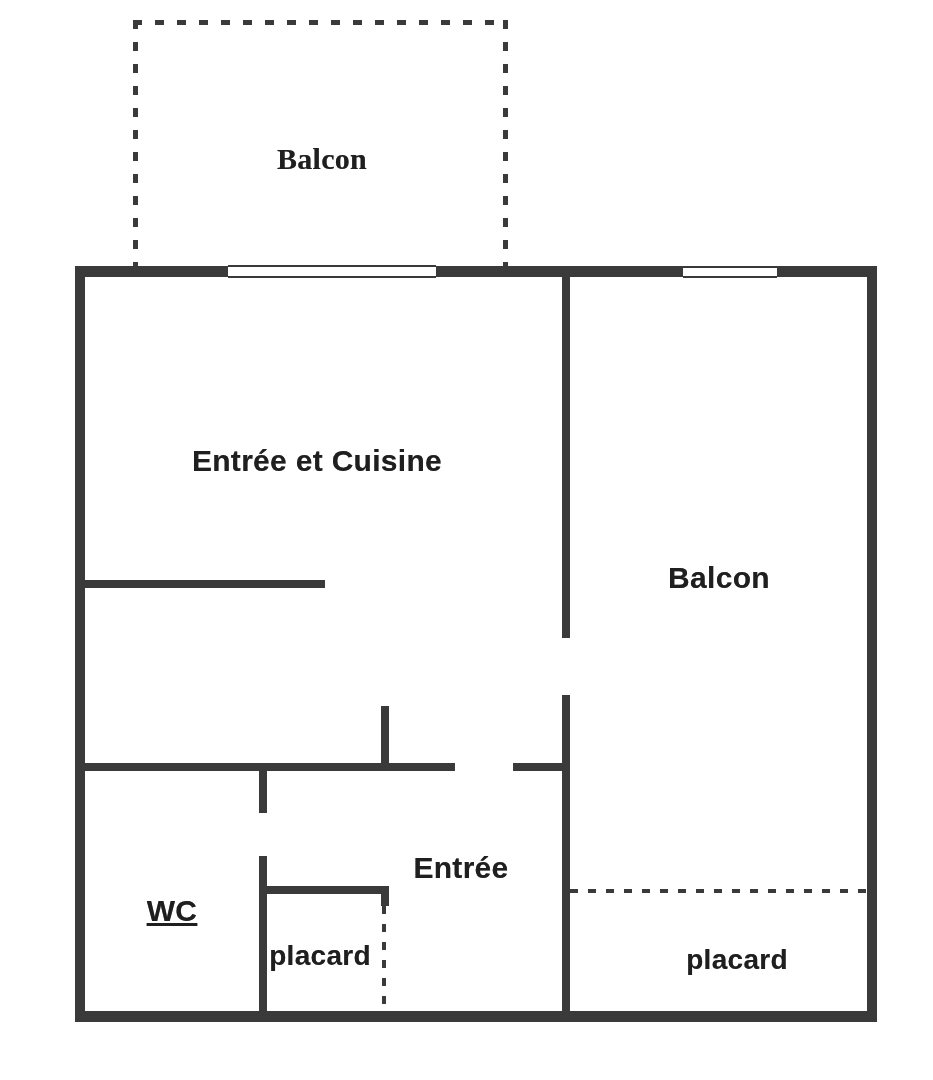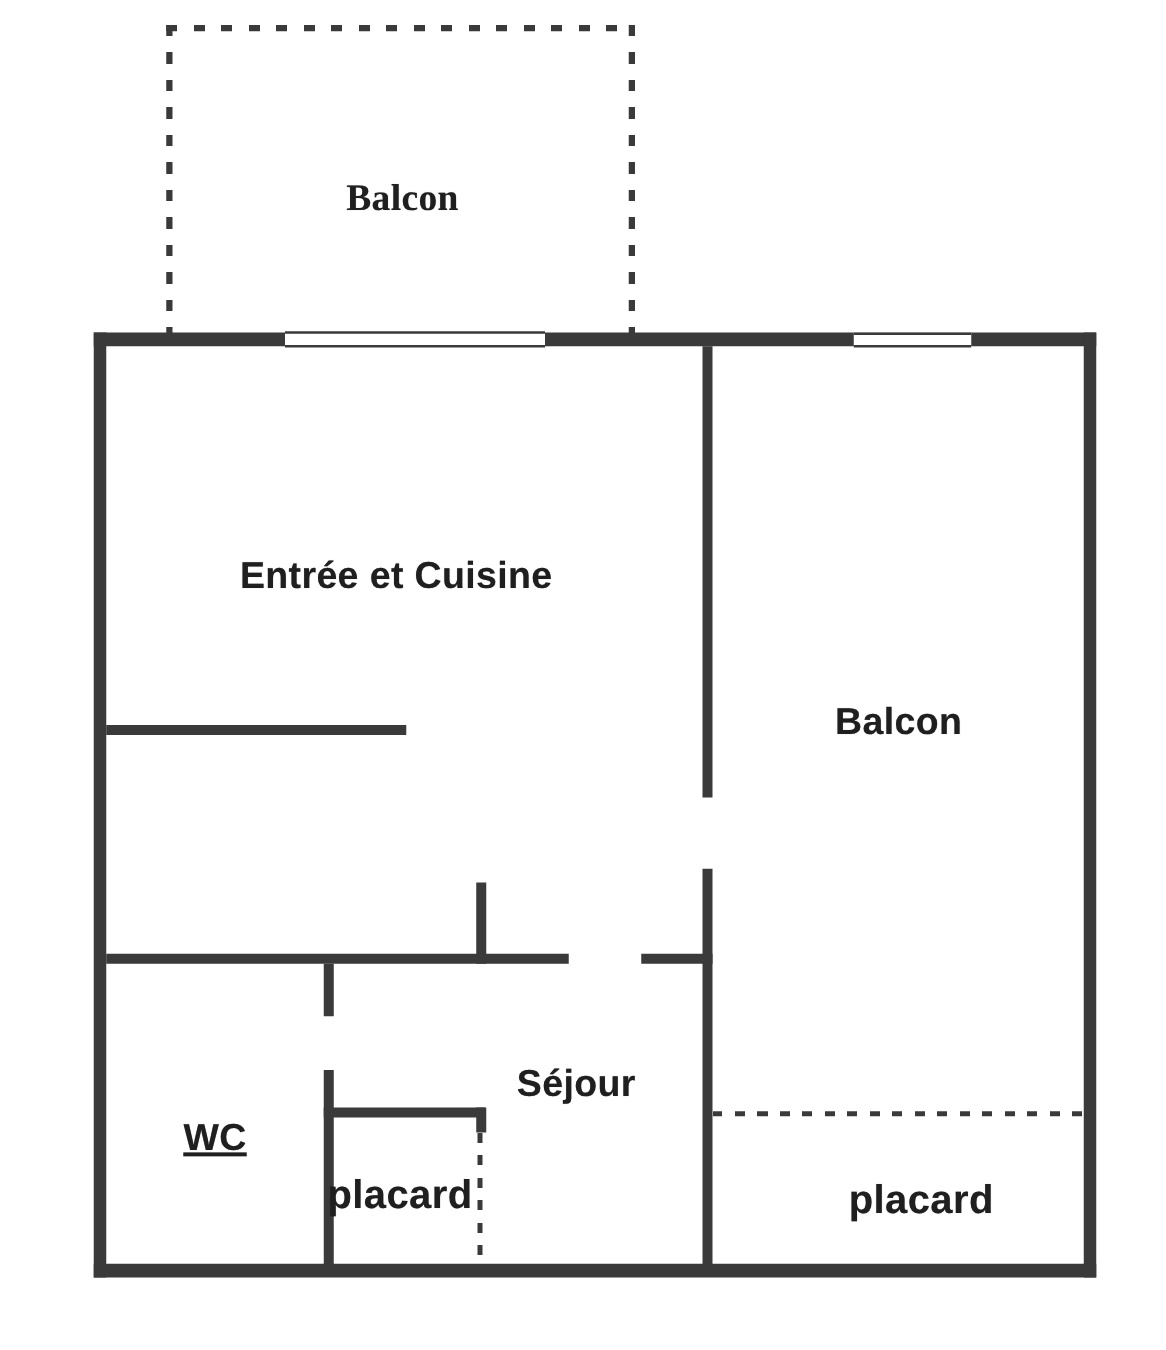--- a/index.html
+++ b/index.html
@@ -50,21 +50,21 @@
   .label {
     position: absolute;
     transform: translate(-50%, -50%);
     color: var(--text, #1f1f1f);
     font-weight: 700;
     font-size: 30px;
     letter-spacing: 0.3px;
     white-space: nowrap;
     text-shadow: 0 0 0.6px rgba(30,30,30,0.55);
   }
-  .label.small { font-size: 32px; }
+  .label.small { font-size: 28px; }
 </style>
 </head>
 <body>
 
 <div class="plan">
 
   <div class="dash-h" style="left:133px; top:20px; width:375px; height:5px;"></div>
   <div class="dash-v" style="left:133px; top:20px; width:5px; height:248px;"></div>
   <div class="dash-v" style="left:503px; top:20px; width:5px; height:248px;"></div>
 
@@ -93,16 +93,16 @@
   <div class="wall" style="left:381px; top:886px; width:8px; height:20px;"></div>
 
   <div class="dash-v fine" style="left:382px; top:906px; width:4px; height:102px;"></div>
   <div class="dash-h fine" style="left:570px; top:889px; width:296px; height:4px;"></div>
 
   <div class="label" style="left:322px; top:159px;font-family:Liberation Serif, serif;">Balcon</div>
   <div class="label" style="left:317px; top:461px;">Entrée et Cuisine</div>
   <div class="label" style="left:719px; top:578px;">Balcon</div>
   <div class="label" style="left:172px; top:911px;text-decoration:underline;">WC</div>
   <div class="label small" style="left:320px; top:956px;">placard</div>
-  <div class="label" style="left:461px; top:868px;">Séjour</div>
+  <div class="label" style="left:461px; top:868px;">Entrée</div>
   <div class="label small" style="left:737px; top:960px;">placard</div>
 
 </div>
 
 </body></html>

